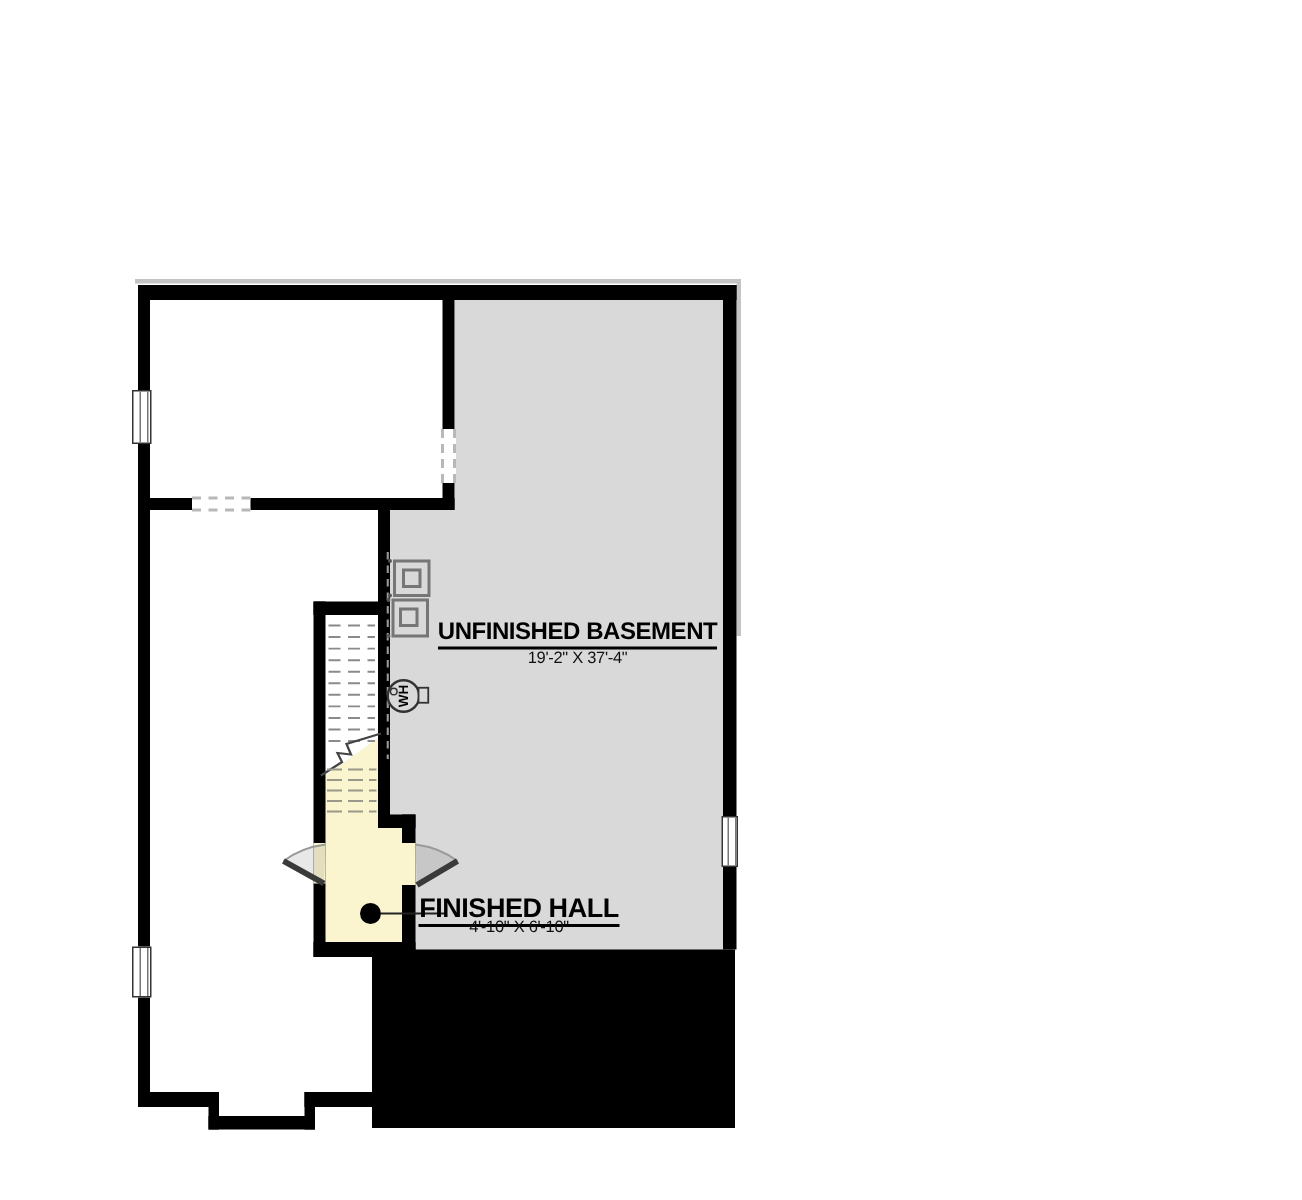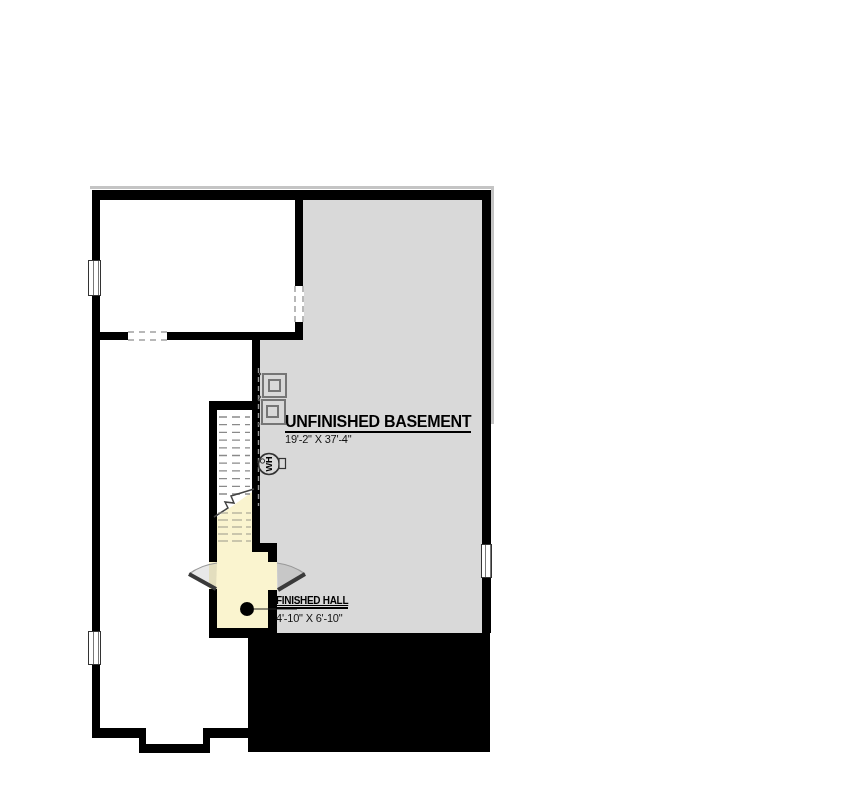--- a/index.html
+++ b/index.html
@@ -11,24 +11,24 @@
   .grayline{position:absolute;background:#c4c4c4;z-index:1;}
   .fillsvg{position:absolute;left:0;top:0;z-index:2;}
   .detailsvg{position:absolute;left:0;top:0;z-index:5;pointer-events:none;}
   .door-gap{position:absolute;background:var(--hall-fill,#faf4cf);z-index:4;}
   .opening{position:absolute;background:#fff;border-top:2px dashed #b8b8b8;border-bottom:2px dashed #b8b8b8;box-sizing:border-box;z-index:4;}
   .opening.vert{border-top:none;border-bottom:none;border-left:2px dashed #b8b8b8;border-right:2px dashed #b8b8b8;}
   .window{position:absolute;background:#fff;border:1px solid #333;box-sizing:border-box;z-index:4;}
   .window .pane{position:absolute;top:0;bottom:0;left:50%;width:4px;margin-left:-2px;border-left:1px solid #777;border-right:1px solid #777;}
   .fixture{position:absolute;border:2px solid #767676;box-sizing:border-box;z-index:5;background:transparent;}
   .fixture .inner{position:absolute;border:2px solid #767676;box-sizing:border-box;}
-  .lbl{position:absolute;z-index:6;text-align:left;white-space:nowrap;}
+  .lbl{position:absolute;z-index:6;text-align:center;white-space:nowrap;}
   .room-title{font-weight:bold;font-size:16px;letter-spacing:-0.3px;}
   .room-title .u{border-bottom:2px solid #000;padding-bottom:1px;}
-  .room-title.small{font-size:10px;text-decoration:underline;}
+  .room-title.small{font-size:18px;}
   .room-dims{font-size:11px;letter-spacing:-0.2px;color:#111;}
   .wh-label{position:absolute;z-index:6;width:22px;height:22px;line-height:22px;text-align:center;
     font-size:9px;font-weight:bold;transform:rotate(-90deg);letter-spacing:0;}
 </style>
 </head>
 <body>
 
 <div id="canvas">
 
   <div class="grayline" style="left:90px;top:186px;width:404px;height:3px;"></div>

